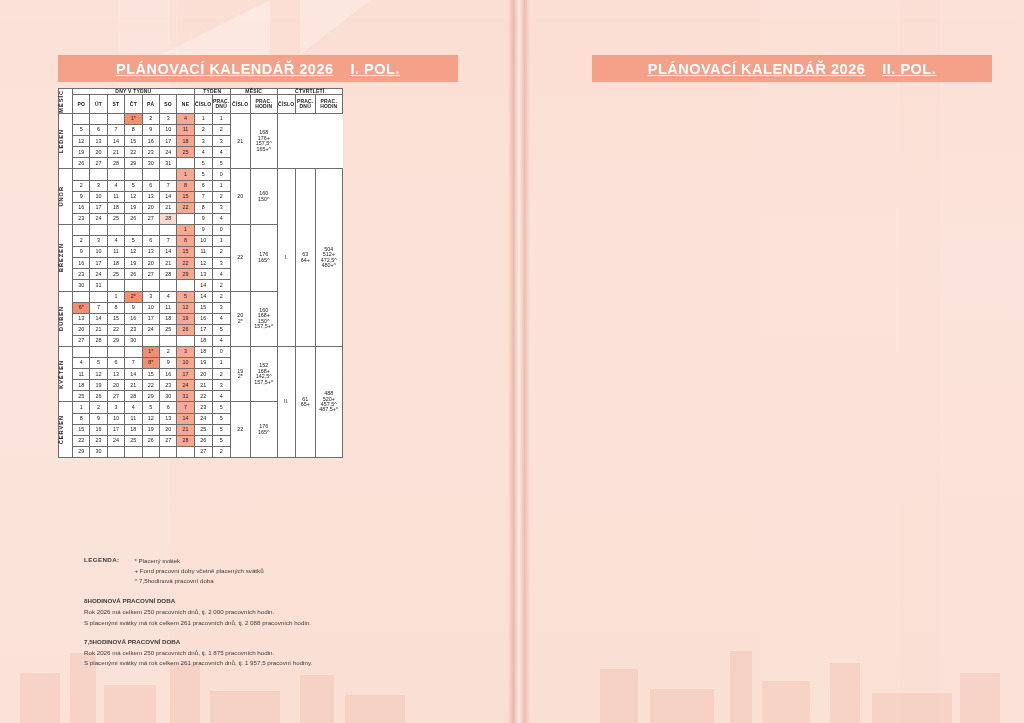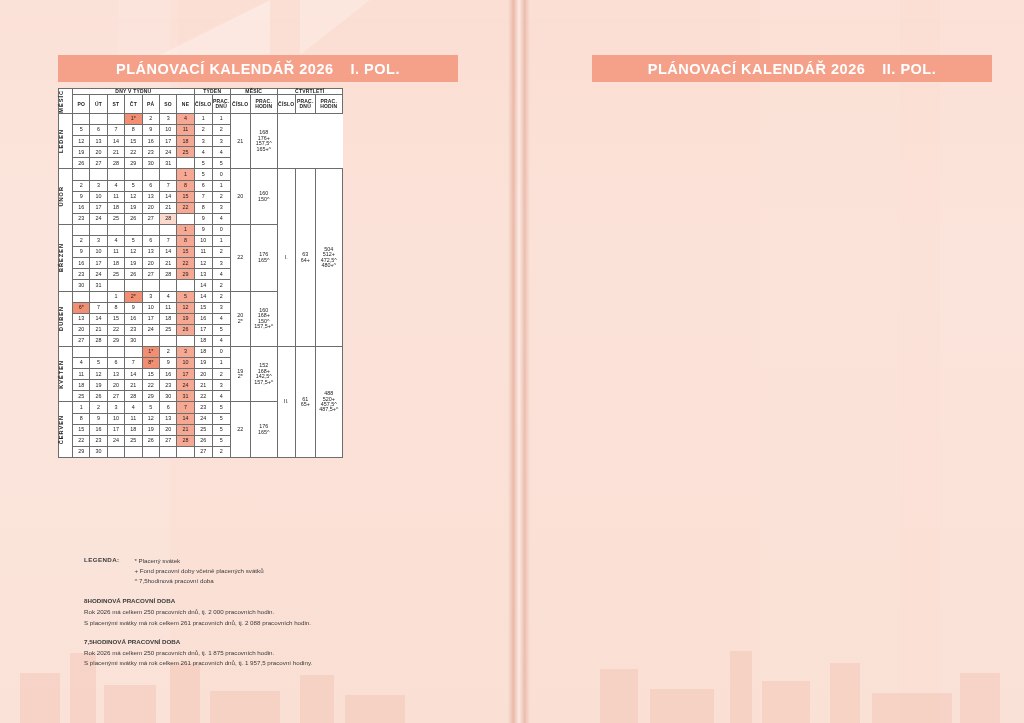--- a/index.html
+++ b/index.html
@@ -19,21 +19,21 @@
   .gutter{position:absolute;top:0;bottom:0;left:508px;width:22px;
           background:linear-gradient(90deg,rgba(216,150,128,.0),rgba(214,140,118,.45),rgba(255,255,255,.35),rgba(214,140,118,.40),rgba(216,150,128,.0));}
   .page{position:absolute;top:0;bottom:0;}
   .page.left{left:0;width:512px;}
   .page.right{left:512px;width:512px;}
 
   
   .title-bar{
     position:absolute;height:27px;background:#f5a18a;
     display:flex;align-items:center;justify-content:center;
-    color:#ffffff;font-weight:bold;letter-spacing:.5px;font-size:14.5px;
+    color:#ffffff;font-weight:bold;letter-spacing:.5px;font-size:14.5px;text-decoration:underline;
   }
   .title-bar .sub{font-weight:bold;margin-left:17px;text-align:center;}
   .title-left{left:58px;top:55px;width:400px;}
   .title-right{left:80px;top:55px;width:400px;}
 
   
   .cal-wrap{position:absolute;}
   .cal-left{left:58px;top:88px;}
   table.cal{border-collapse:collapse;background:#ffffff;}
   table.cal td,table.cal th{

